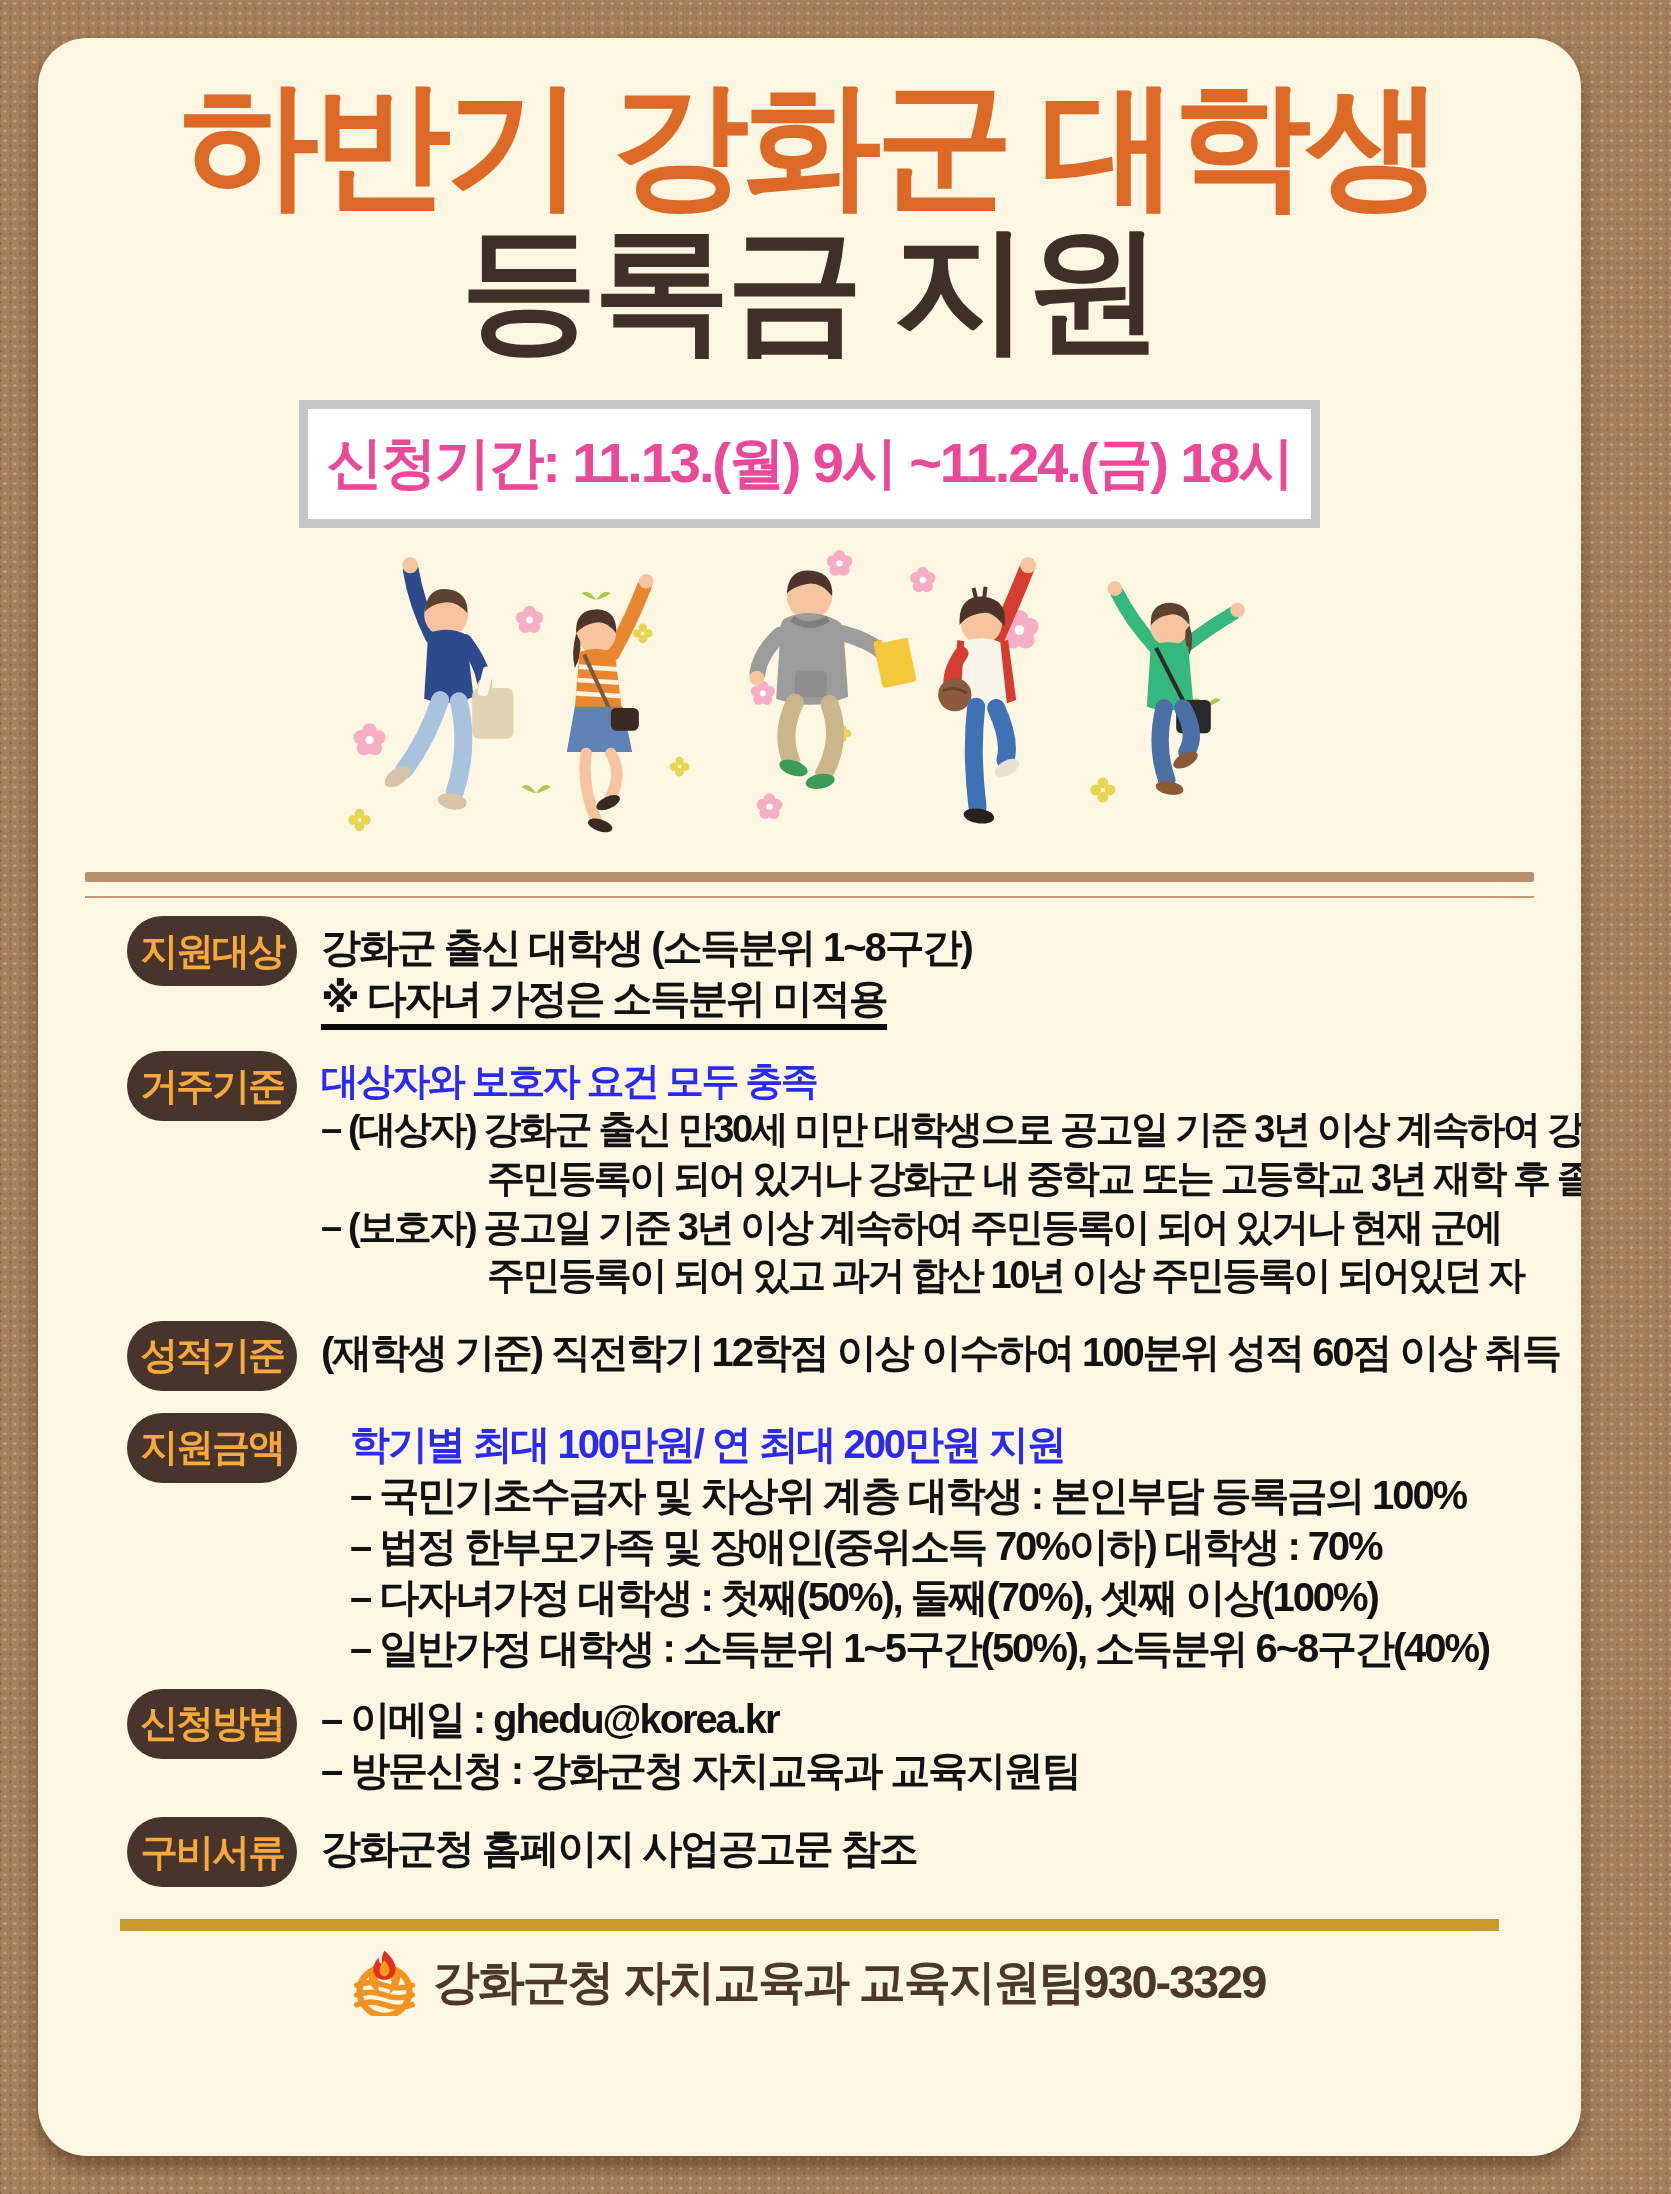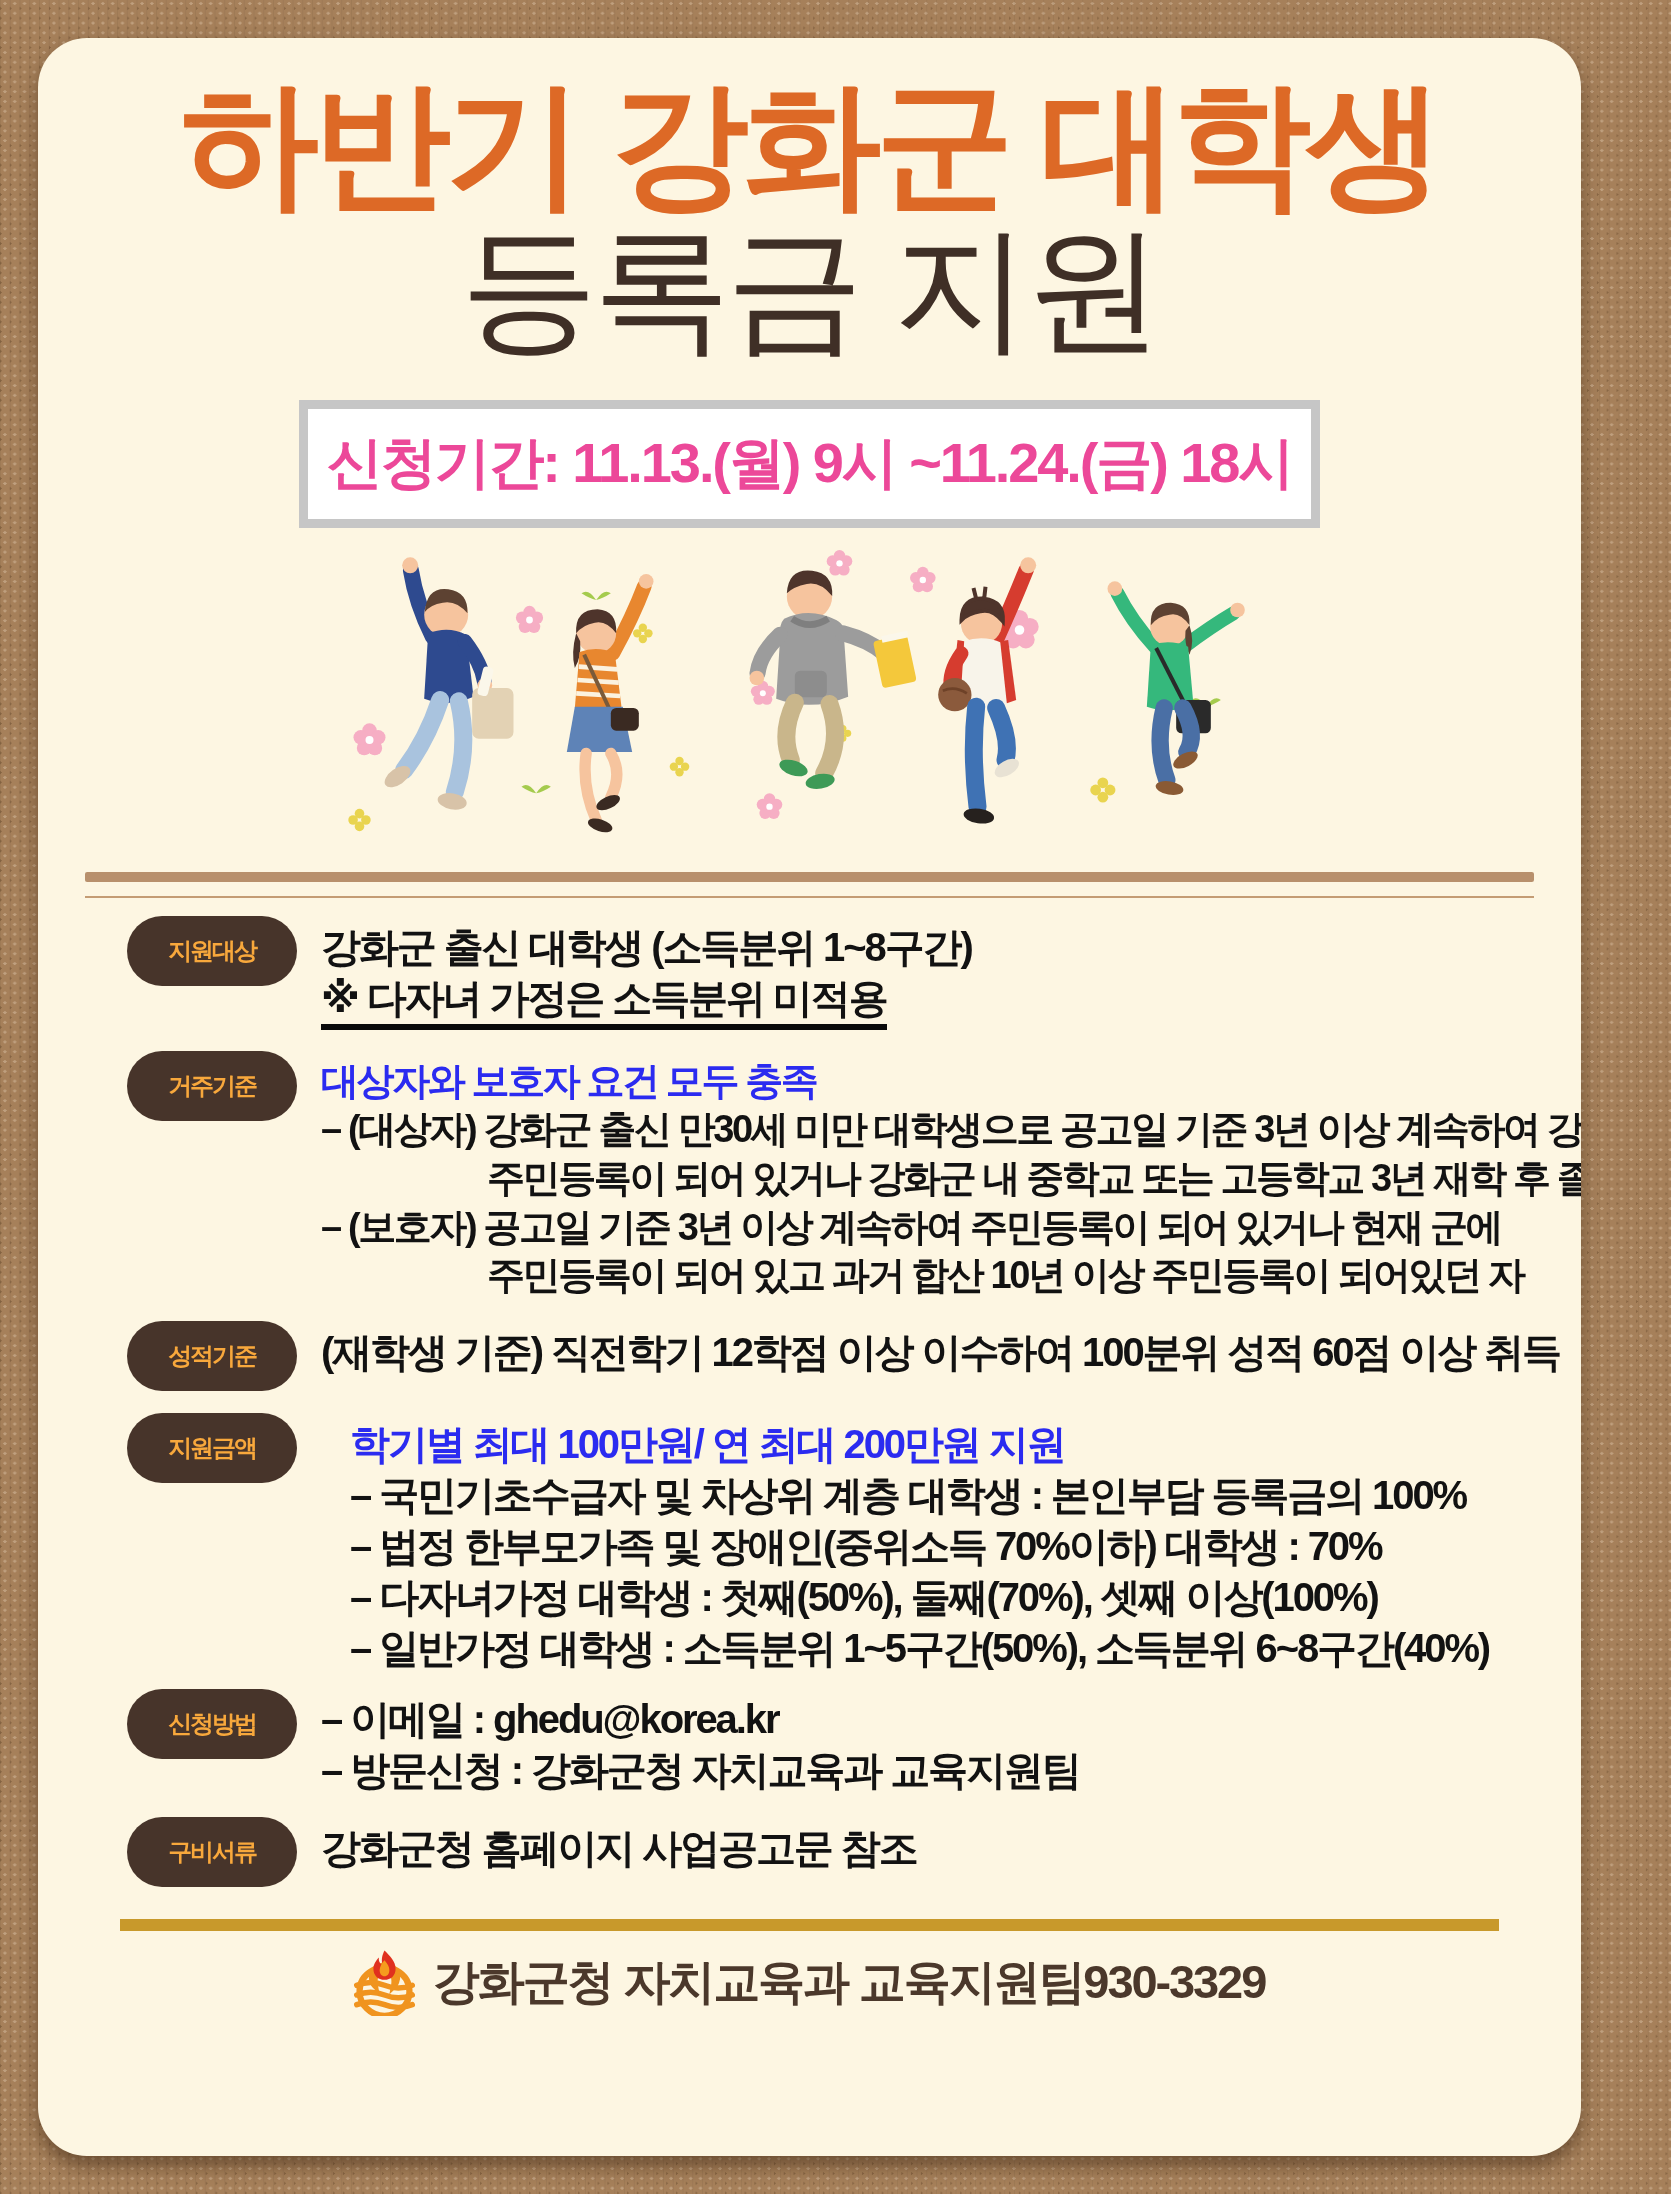--- a/index.html
+++ b/index.html
@@ -18,39 +18,39 @@
     position:absolute;left:38px;top:38px;width:1543px;height:2118px;
     background:#FDF6E2;border-radius:49px;overflow:hidden;
     box-shadow:0 9.8px 18px rgba(40,20,5,0.45);
   }
   .title1{
     margin-top:36px;text-align:center;
     font-size:138px;font-weight:900;color:#DD6926;
     letter-spacing:-5.6px;line-height:1.02;white-space:nowrap;
   }
   .title2{
-    text-align:center;font-size:137px;font-weight:400;color:#3F2F26;
+    text-align:center;font-size:137px;font-weight:700;color:#3F2F26;
     letter-spacing:-4.2px;line-height:1.0;margin-top:5.6px;white-space:nowrap;
   }
   .period-box{
     margin:43px auto 0;width:989px;background:#ffffff;
     border:9px solid #C6C6C6;text-align:center;padding:16.7px 7px;
   }
   .period-text{
     font-size:56px;font-weight:900;color:#ec4899;letter-spacing:-2.1px;white-space:nowrap;
   }
   .illu-wrap{width:1045px;height:300px;margin:12.5px auto 0;}
   .divider-thick{width:1449px;height:9.8px;background:#B8906C;margin:32px auto 0;border-radius:2.1px;}
   .divider-thin{width:1449px;height:2.1px;background:#C49C74;margin:14px auto 0;}
   .sections{margin:18px 0 0 89px;}
   .section{display:flex;align-items:flex-start;margin-bottom:21px;}
   .badge{
     flex:0 0 auto;width:170px;height:70px;background:#47342A;color:#F8A83C;
     border-radius:38px;display:flex;align-items:center;justify-content:center;
-    font-size:24px;font-weight:900;letter-spacing:-2.1px;white-space:nowrap;
+    font-size:38px;font-weight:900;letter-spacing:-2.1px;white-space:nowrap;
   }
   .content{
     margin-left:24px;padding-top:5.6px;
     font-size:40px;font-weight:800;color:#121212;
     letter-spacing:-2.1px;line-height:1.28;white-space:nowrap;
   }
   .content .line{white-space:nowrap;}
   .ul{display:inline-block;border-bottom:6.3px solid #0a0a0a;padding-bottom:4.2px;line-height:1.08;}
   .blue{color:#2B2BF0;}
   .redtxt{color:#F2524B;}

